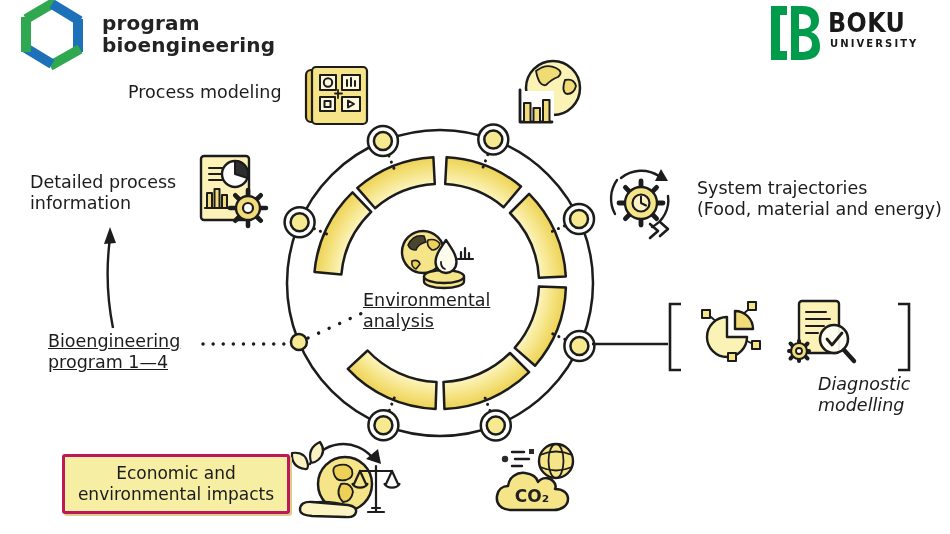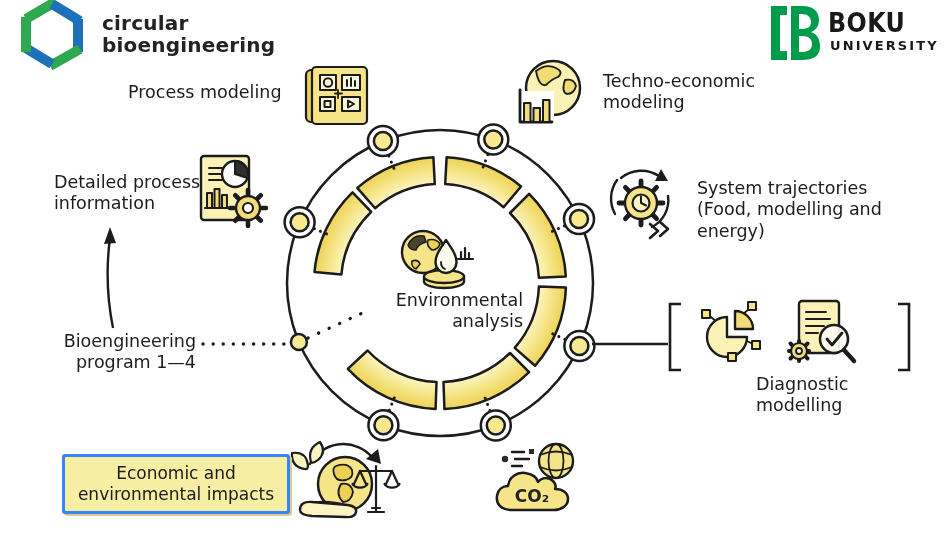--- a/index.html
+++ b/index.html
@@ -1,31 +1,31 @@
 <!DOCTYPE html>
 <html><head>
 <meta charset="utf-8">
 <style>
   html,body{margin:0;padding:0;background:#ffffff;}
   #stage{position:relative;width:950px;height:534px;background:#ffffff;overflow:hidden;
          font-family:"DejaVu Sans",sans-serif;color:#1b1b1b;}
   #diagram{position:absolute;left:0;top:0;}
   .lbl{position:absolute;font-size:17.5px;line-height:1.22;color:#1c1c1c;white-space:pre-line;}
   .lbl.right{text-align:left;}
-  .lbl.center{text-align:right;}
+  .lbl.center{text-align:left;text-decoration:underline;}
   #impacts-box{position:absolute;left:62px;top:454px;width:222px;height:54px;
-    background:#F5EEA3;border:3px solid #3b82f6;border-radius:3px;
+    background:#F5EEA3;border:3px solid #be185d;border-radius:3px;
     display:flex;align-items:center;justify-content:center;text-align:center;
     font-size:17px;line-height:1.25;white-space:pre-line;box-shadow:2px 2px 0 #d9cf86;}
   
   #brand-text{position:absolute;left:102px;top:12px;font-size:20px;font-weight:bold;
     line-height:22px;color:#232323;letter-spacing:0.2px;white-space:pre-line;}
   #boku-name{position:absolute;left:828px;top:7px;font-size:27px;font-weight:bold;color:#191919;
     transform:scaleX(.88);transform-origin:left top;letter-spacing:0.5px;}
-  #boku-sub{position:absolute;left:830px;top:38px;font-size:13px;font-weight:bold;color:#191919;
+  #boku-sub{position:absolute;left:830px;top:38px;font-size:10px;font-weight:bold;color:#191919;
     letter-spacing:2.1px;}
 </style>
 </head>
 <body>
 
 <div id="stage">
 
   <svg width="950" height="534" id="diagram">
     <defs>
       <radialGradient id="ringGrad" gradientUnits="userSpaceOnUse" cx="440" cy="283" r="126">
@@ -218,34 +218,32 @@
       <circle cx="556" cy="461" r="17" fill="#F6E588" stroke-width="2.4"></circle>
       <ellipse cx="556" cy="461" rx="7.5" ry="17" fill="none" stroke-width="1.8"></ellipse>
       <path d="M540 455 q16 -7 32 0 M540 467 q16 7 32 0" fill="none" stroke-width="1.8"></path>
       <path d="M512 510 C500 510 496 503 497 496 C498 489 503 486 508 486 C509 477 517 472 525 473
                C533 474 537 478 538 482 C542 477 549 477 553 481 C556 484 556 487 555 489
                C563 489 568 493 568 499 C568 506 561 510 554 510 Z" fill="#F6E588" stroke-width="2.5"></path>
       <text x="532" y="502" text-anchor="middle" font-size="17" font-weight="bold" font-family="DejaVu Sans, sans-serif" fill="#222222" stroke="none">CO₂</text>
     </g>
   </svg>
 
-  <div id="brand-text">circular
+  <div id="brand-text">program
 bioengineering</div>
   <div id="boku-name">BOKU</div>
   <div id="boku-sub">UNIVERSITY</div>
 
   <div class="lbl right" style="left:128px;top:82px;width:172px;">Process modeling</div>
-  <div class="lbl" style="left:603px;top:71px;width:175px;">Techno-economic
-modeling</div>
-  <div class="lbl right" style="left:30px;top:172px;width:150px;margin-left:24px;">Detailed process
+  <div class="lbl right" style="left:30px;top:172px;width:150px;">Detailed process
 information</div>
   <div class="lbl" style="left:697px;top:178px;width:250px;">System trajectories
-(Food, modelling and energy)</div>
+(Food, material and energy)</div>
   <div class="lbl center" style="left:48px;top:331px;width:148px;">Bioengineering
 program 1—4</div>
   <div class="lbl center" style="left:363px;top:290px;width:160px;">Environmental
 analysis</div>
-  <div class="lbl" style="left:756px;top:374px;width:110px;">Diagnostic
+  <div class="lbl" style="left:818px;top:374px;width:110px;font-style:italic;">Diagnostic
 modelling</div>
 
   <div id="impacts-box">Economic and
 environmental impacts</div>
 </div>
 
 </body></html>

